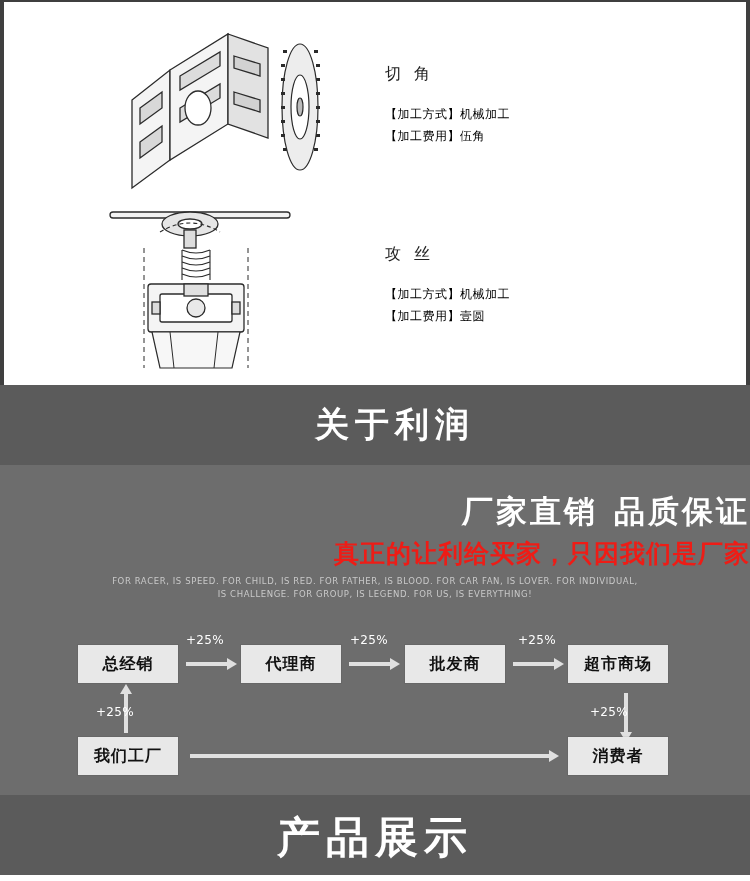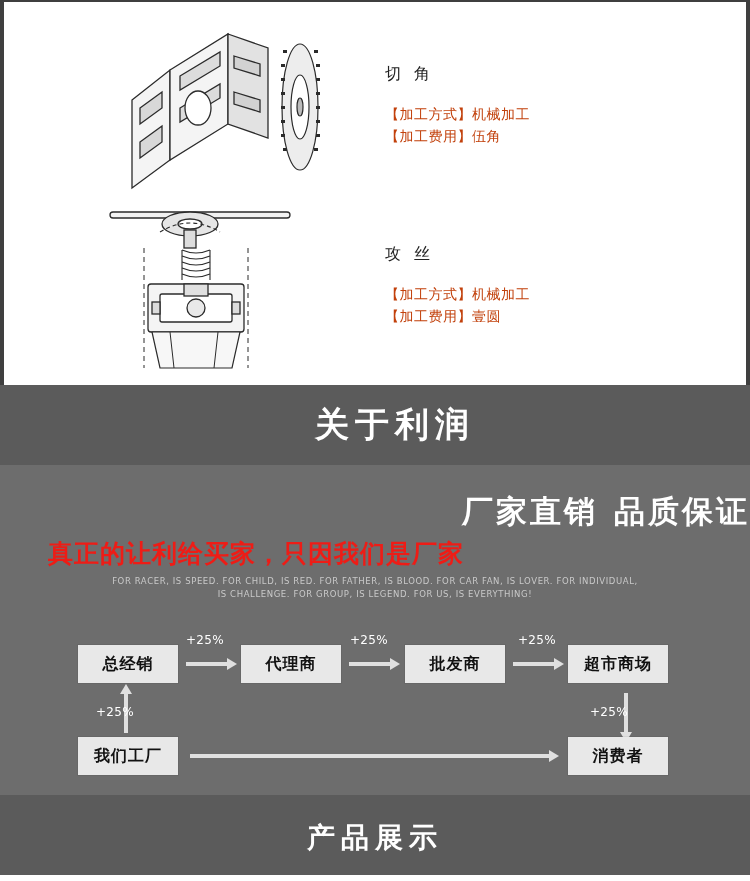--- a/index.html
+++ b/index.html
@@ -65,22 +65,22 @@
     width: 320px;
   }
   .mach-title {
     font-size: 16px;
     color: #222;
     letter-spacing: 4px;
     margin-bottom: 18px;
     font-family: "DejaVu Sans", "Liberation Sans", sans-serif;
   }
   .mach-line {
-    font-size: 14px;
-    color: #c2410c;
+    font-size: 12px;
+    color: #000000;
     line-height: 22px;
     letter-spacing: 0.5px;
   }
 
   
   .band-profit {
     position: relative;
     width: 750px;
     height: 80px;
     background: #5b5b5b;
@@ -112,21 +112,21 @@
     text-align: right;
     color: #ffffff;
     font-size: 31px;
     font-weight: bold;
     letter-spacing: 3px;
   }
   .slogan1 .gap { display: inline-block; width: 16px; }
   .slogan2 {
     position: absolute;
     top: 72px; left: 0; right: 0;
-    text-align: left;
+    text-align: right;
     color: #ee1c16;
     font-size: 25px;
     font-weight: bold;
     letter-spacing: 1px;
     padding-left: 48px;
   }
   .slogan-en {
     position: absolute;
     top: 110px; left: 0; right: 0;
     text-align: center;
@@ -216,21 +216,21 @@
     height: 86px;
     background: #5b5b5b;
   }
   .band-products .band-title {
     position: absolute;
     left: 0; right: 0;
     top: 50%;
     transform: translateY(-50%);
     text-align: center;
     color: #ffffff;
-    font-size: 28px;
+    font-size: 43px;
     font-weight: bold;
     letter-spacing: 6px;
   }
   .footer-strip {
     position: absolute;
     left: 0; bottom: 0;
     width: 750px;
     height: 6px;
     background: #ffffff;
   }

